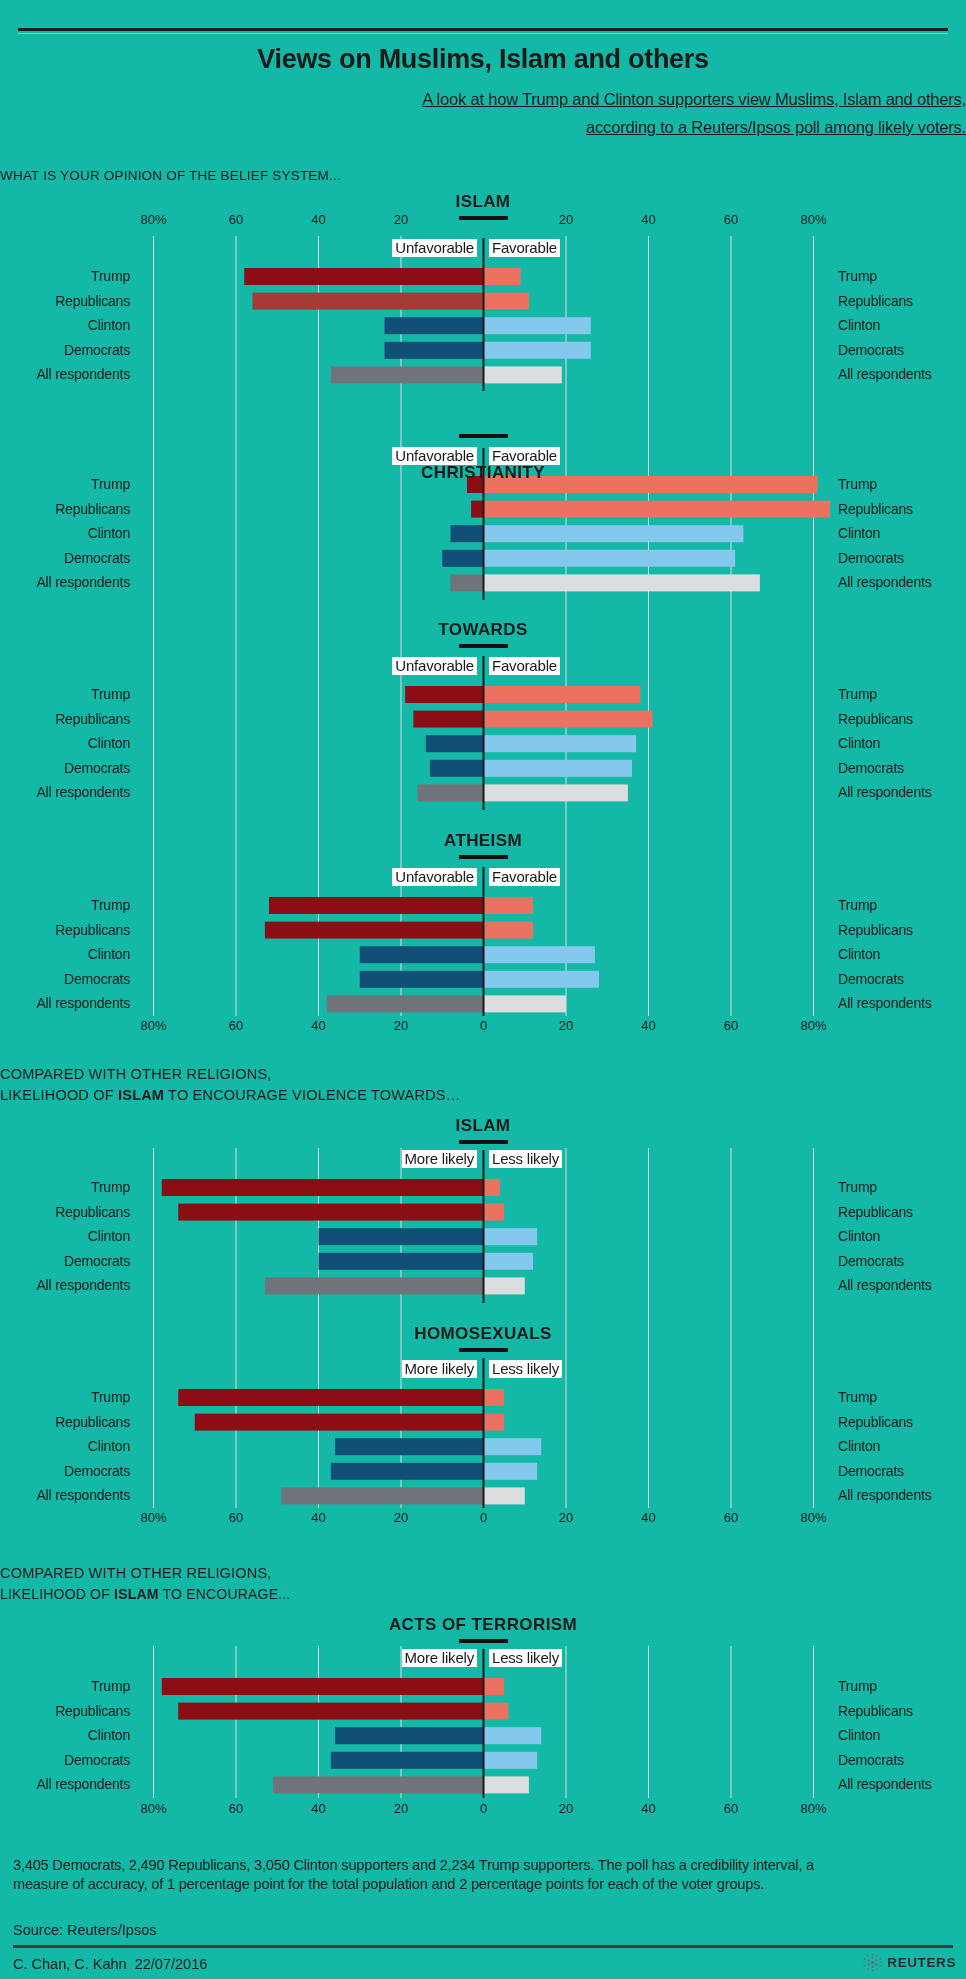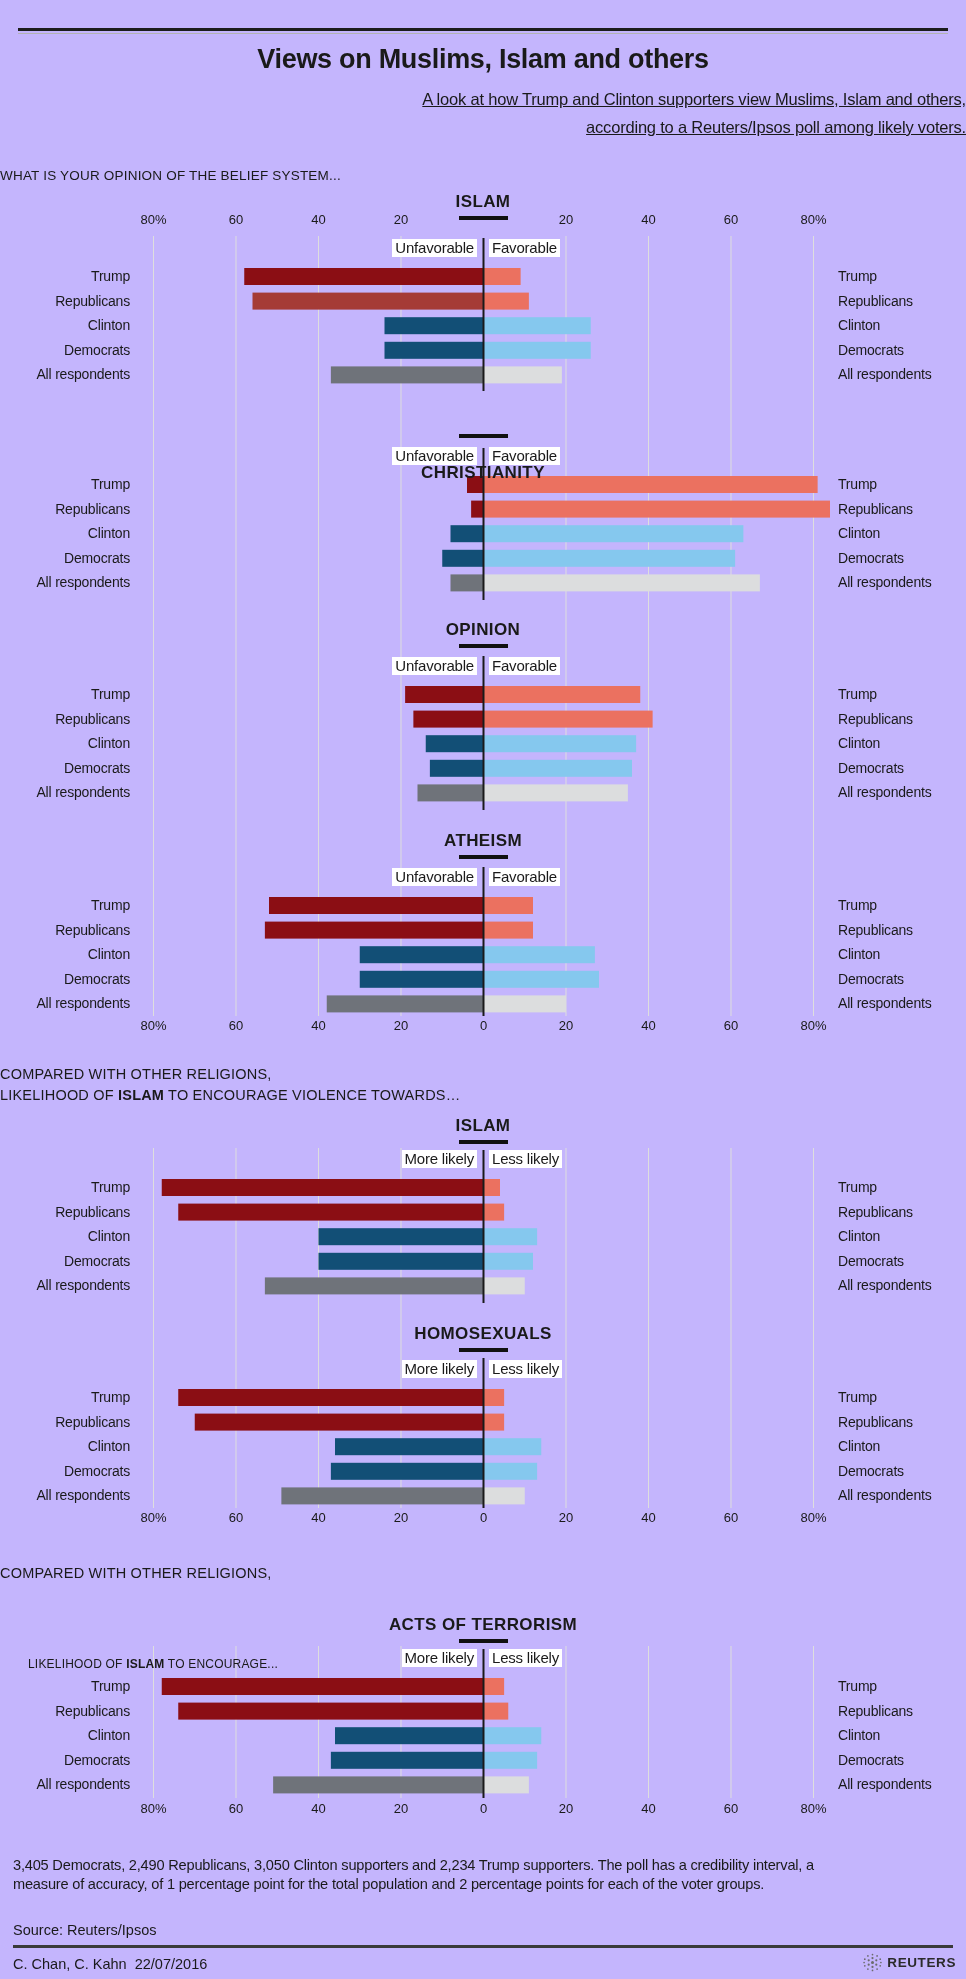--- a/index.html
+++ b/index.html
@@ -1,16 +1,16 @@
 <!DOCTYPE html>
 <html><head>
 <meta charset="utf-8">
 <style>
   html,body{margin:0;padding:0;background:#ffffff;}
-  .page{position:relative;width:966px;height:1979px;background:#c4b5fd;
+  .page{position:relative;width:966px;height:1979px;background:#14b8a6;
         font-family:"Liberation Sans",sans-serif;color:#1a1a1a;overflow:hidden;}
   .abs{position:absolute;}
   .rule-top{left:18px;width:930px;height:3px;background:#1c1c1c;top:28px;}
   .rule-top2{left:18px;width:930px;height:1px;background:#b3b3b3;top:33px;}
   .main-title{left:0;right:0;top:44px;text-align:center;font-size:27px;font-weight:bold;letter-spacing:-0.3px;}
   .subtitle{left:0;right:0;text-align:right;font-size:16.5px;letter-spacing:-0.2px;text-decoration:underline;}
   .section-label{left:0;right:0;text-align:left;font-size:13.5px;letter-spacing:.2px;}
   .section-label b{font-weight:bold;}
   svg.chart-layer{position:absolute;left:0;top:0;z-index:1;}
   #gen{position:absolute;left:0;top:0;width:966px;height:1979px;z-index:2;pointer-events:none;}
@@ -181,21 +181,21 @@
       <div class="rl l" style="top: 686px;">Trump</div>
       <div class="rl r" style="top: 686px;">Trump</div>
       <div class="rl l" style="top: 710.6px;">Republicans</div>
       <div class="rl r" style="top: 710.6px;">Republicans</div>
       <div class="rl l" style="top: 735.2px;">Clinton</div>
       <div class="rl r" style="top: 735.2px;">Clinton</div>
       <div class="rl l" style="top: 759.8px;">Democrats</div>
       <div class="rl r" style="top: 759.8px;">Democrats</div>
       <div class="rl l" style="top: 784.4px;">All respondents</div>
       <div class="rl r" style="top: 784.4px;">All respondents</div>
-      <div class="ct" style="top: 620px;">OPINION</div>
+      <div class="ct" style="top: 620px;">TOWARDS</div>
       <div class="cu" style="top: 644px;"></div>
       <div class="dl l" style="top: 657px;">Unfavorable</div>
       <div class="dl r" style="top: 657px;">Favorable</div>
       <div class="rl l" style="top: 897px;">Trump</div>
       <div class="rl r" style="top: 897px;">Trump</div>
       <div class="rl l" style="top: 921.6px;">Republicans</div>
       <div class="rl r" style="top: 921.6px;">Republicans</div>
       <div class="rl l" style="top: 946.2px;">Clinton</div>
       <div class="rl r" style="top: 946.2px;">Clinton</div>
       <div class="rl l" style="top: 970.8px;">Democrats</div>
@@ -284,21 +284,21 @@
       <div class="tk" style="left: 701px; top: 1802px;">60</div>
       <div class="tk" style="left: 783.5px; top: 1802px;">80%</div>
     </div>
 
   <div class="abs section-label z3" style="top:1066px;font-size:14.5px;">COMPARED WITH OTHER RELIGIONS,</div>
   <div class="abs section-label z3" style="top:1087px;font-size:14.5px;">
     <span>LIKELIHOOD OF </span><b>ISLAM</b><span> TO ENCOURAGE VIOLENCE TOWARDS…</span>
   </div>
 
   <div class="abs section-label z3" style="top:1565px;font-size:14.5px;">COMPARED WITH OTHER RELIGIONS,</div>
-  <div class="abs section-label z3" style="top:1657px;font-size:12px;padding-left:28px;">
+  <div class="abs section-label z3" style="top:1586px;font-size:14px;">
     <span>LIKELIHOOD OF </span><b>ISLAM</b><span> TO ENCOURAGE...</span>
   </div>
 
   <div class="abs footnote z3" style="top:1856px;">
     <div>3,405 Democrats, 2,490 Republicans, 3,050 Clinton supporters and 2,234 Trump supporters. The poll has a credibility interval, a</div>
     <div>measure of accuracy, of 1 percentage point for the total population and 2 percentage points for each of the voter groups.</div>
   </div>
 
   <div class="abs source z3">Source: Reuters/Ipsos</div>
   <div class="abs rule-bottom"></div>

